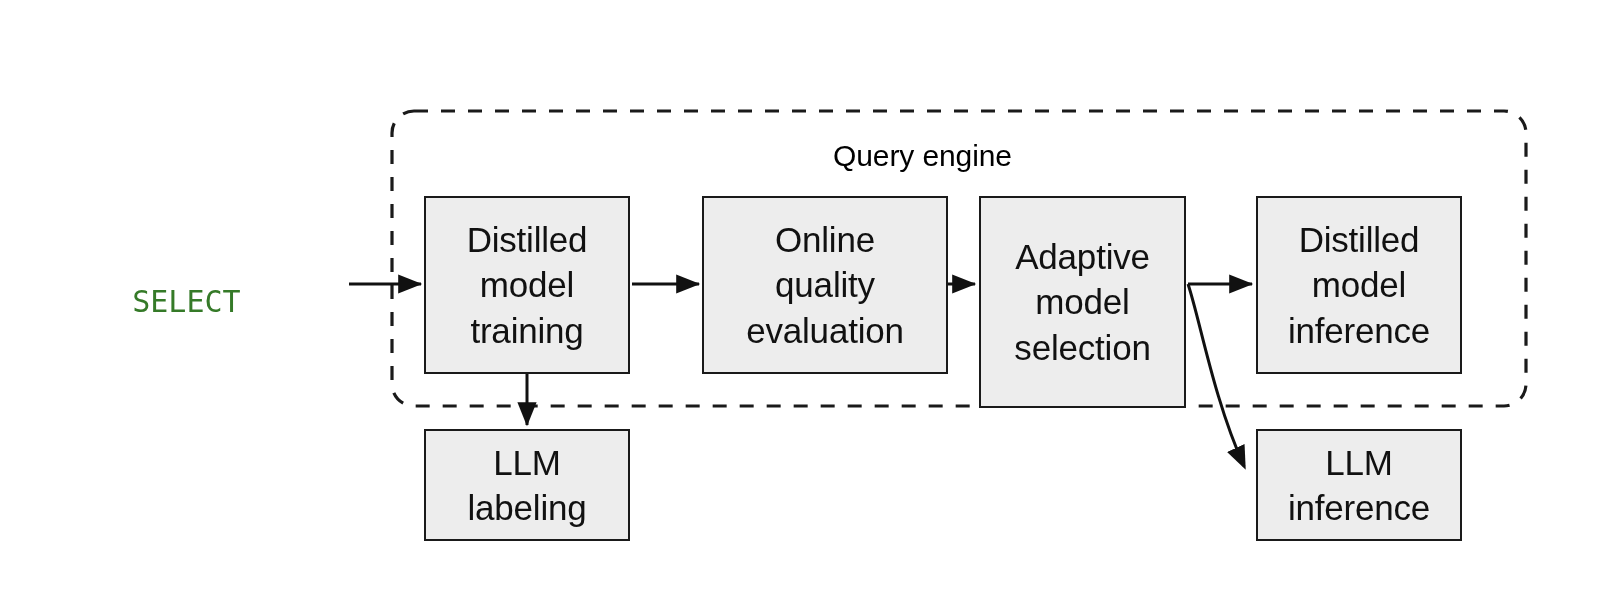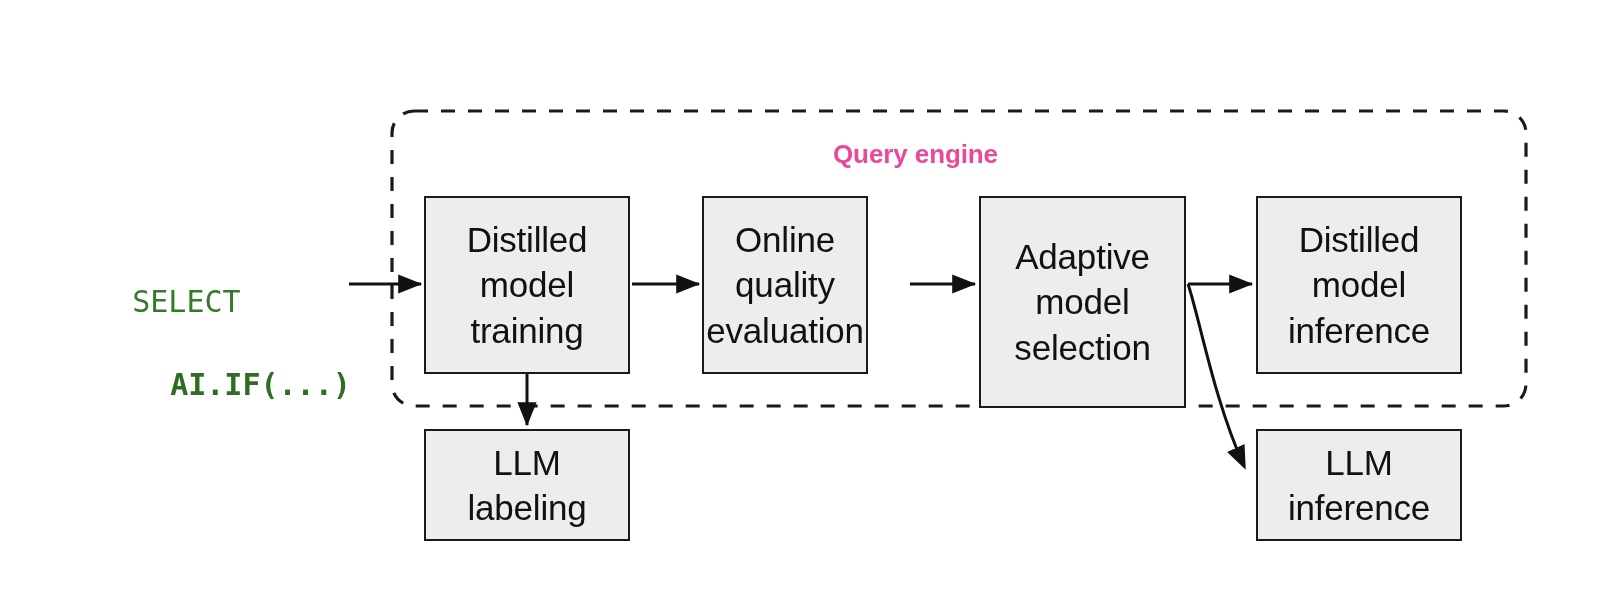--- a/index.html
+++ b/index.html
@@ -40,23 +40,23 @@
     letter-spacing: -0.2px;
   }
   .node-box .node-label {
     white-space: pre-line;
     display: block;
     padding: 0 6px;
   }
   .group-title {
     position: absolute;
     font-family: "Liberation Sans", sans-serif;
-    font-weight: bold;
-    font-size: 26px;
-    color: #ec4899;
+    font-weight: normal;
+    font-size: 30px;
+    color: #000000;
     letter-spacing: -0.1px;
     white-space: nowrap;
   }
   .query-text {
     position: absolute;
     font-family: "DejaVu Sans Mono", monospace;
     font-size: 30px;
     line-height: 1.38;
     white-space: pre;
   }
@@ -95,32 +95,31 @@
 
     <line x1="1188" y1="284" x2="1252" y2="284" stroke="#111111" stroke-width="3" marker-end="url(#arrowhead)"></line>
 
     <line x1="527" y1="374" x2="527" y2="425" stroke="#111111" stroke-width="3" marker-end="url(#arrowhead)"></line>
 
     <path d="M1188,284 C1200,320 1214,400 1244,466" fill="none" stroke="#111111" stroke-width="3" marker-end="url(#arrowhead-curve)"></path>
   </svg>
 
   <div class="query-text" style="left:60px; top:240px;">
     <span class="kw">SELECT</span><br>
-    <span class="fn" style="padding-left:2.1ch;">AI.IF(...)</span>
   </div>
 
   <div class="group-title" style="left:833px; top:139px;">Query engine</div>
 
   <div class="node-box" style="left:424px; top:196px; width:206px; height:178px;">
     <span class="node-label">Distilled
 model
 training</span>
   </div>
 
-  <div class="node-box" style="left:702px; top:196px; width:166px; height:178px;">
+  <div class="node-box" style="left:702px; top:196px; width:246px; height:178px;">
     <span class="node-label">Online
 quality
 evaluation</span>
   </div>
 
   <div class="node-box" style="left:979px; top:196px; width:207px; height:212px;">
     <span class="node-label">Adaptive
 model
 selection</span>
   </div>

